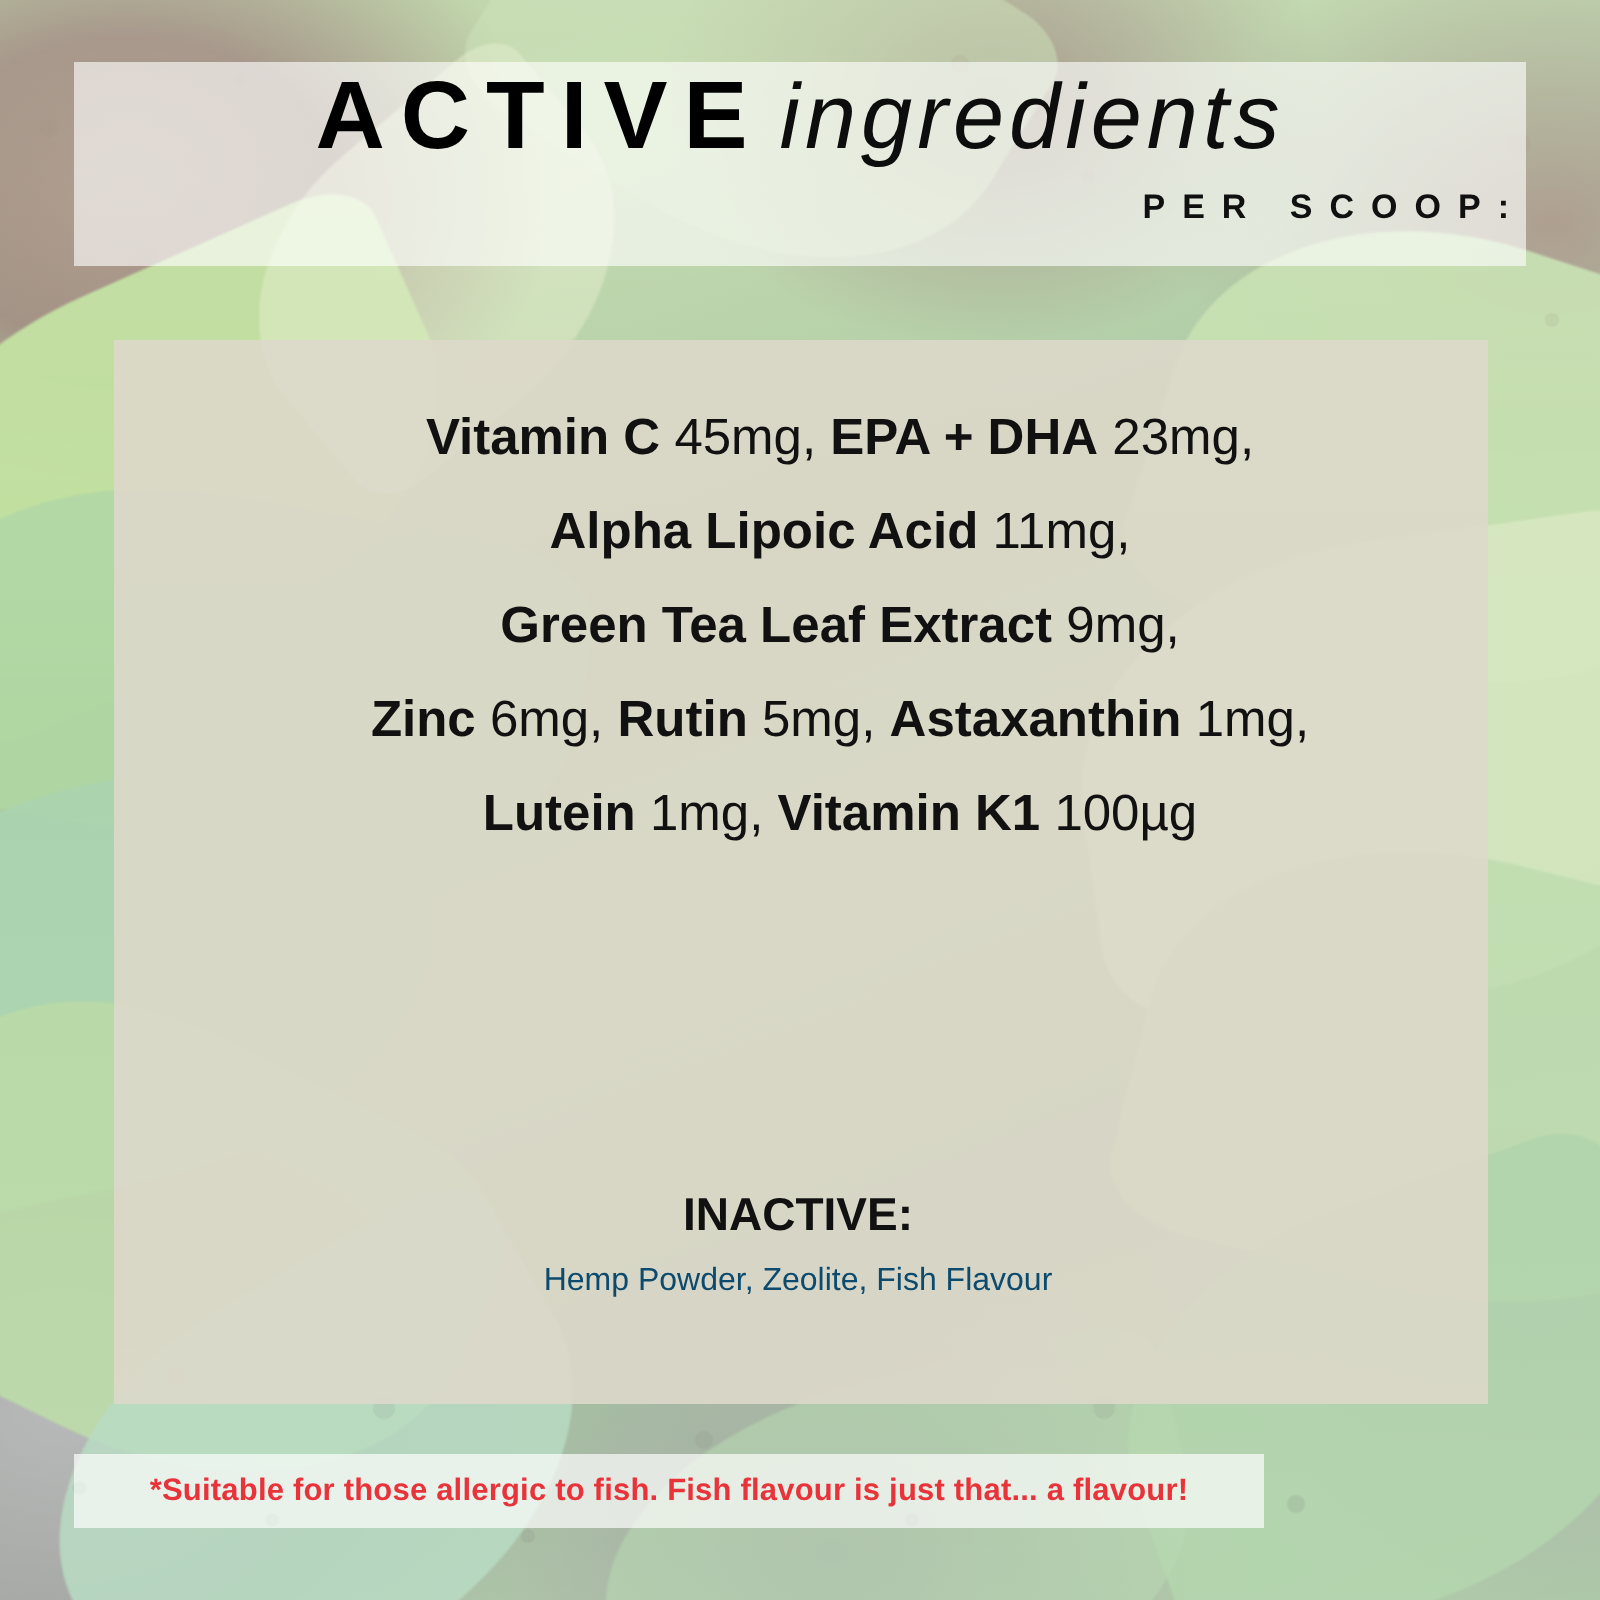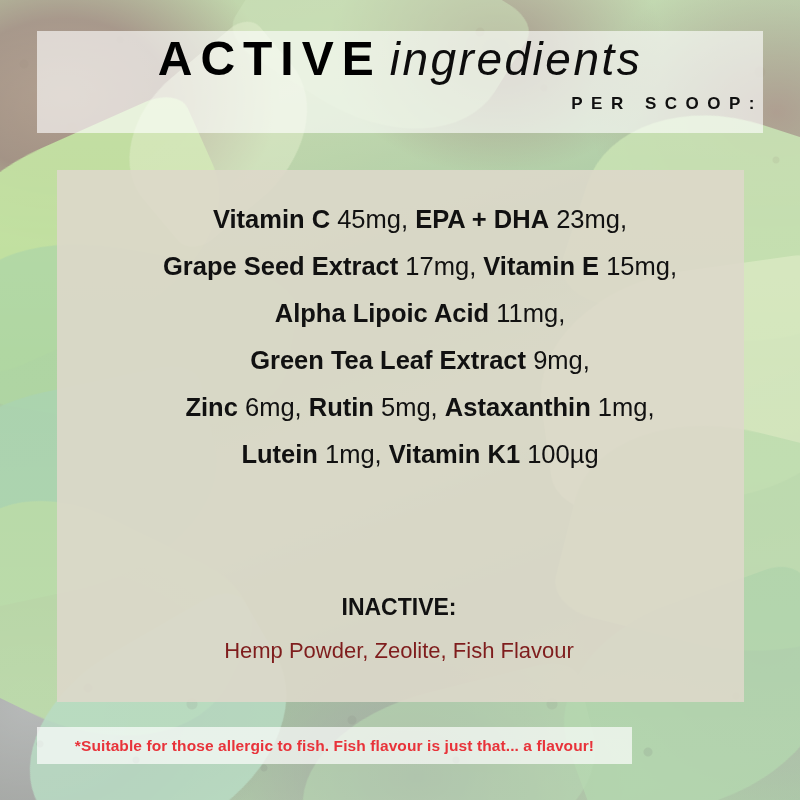--- a/index.html
+++ b/index.html
@@ -172,25 +172,24 @@
   }
 
   .inactive-head {
     font-size: 23px;
     font-weight: 700;
     color: #111111;
     line-height: 34px;
   }
 
   .inactive-list {
-    font-size: 22px;
+    font-size: 16px;
     font-weight: 400;
-    color: #7f1d1d;
+    color: #0c4a6e;
     line-height: 34px;
-    margin-top: 10px;
   }
 
   
   .footer-band {
     position: absolute;
     left: 37px;
     top: 727px;
     width: 595px;
     height: 37px;
     background: rgba(255,255,255,.68);
@@ -232,21 +231,20 @@
   <div class="header-band">
     <div class="title-row">
       <span class="title-active">ACTIVE</span><span class="title-ingredients">ingredients</span>
     </div>
     <div class="subtitle">PER SCOOP:</div>
   </div>
 
   <div class="panel">
     <div class="ingredients">
         <div class="ing-line"><span class="nm">Vitamin C</span> <span class="amt">45mg,</span> <span class="nm">EPA + DHA</span> <span class="amt">23mg,</span></div>
-        <div class="ing-line"><span class="nm">Grape Seed Extract</span> <span class="amt">17mg,</span> <span class="nm">Vitamin E</span> <span class="amt">15mg,</span></div>
         <div class="ing-line"><span class="nm">Alpha Lipoic Acid</span> <span class="amt">11mg,</span></div>
         <div class="ing-line"><span class="nm">Green Tea Leaf Extract</span> <span class="amt">9mg,</span></div>
         <div class="ing-line"><span class="nm">Zinc</span> <span class="amt">6mg,</span> <span class="nm">Rutin</span> <span class="amt">5mg,</span> <span class="nm">Astaxanthin</span> <span class="amt">1mg,</span></div>
         <div class="ing-line"><span class="nm">Lutein</span> <span class="amt">1mg,</span> <span class="nm">Vitamin K1</span> <span class="amt">100µg</span></div>
       </div>
 
     <div class="inactive-block">
       <div class="inactive-head">INACTIVE:</div>
       <div class="inactive-list">Hemp Powder, Zeolite, Fish Flavour</div>
     </div>

